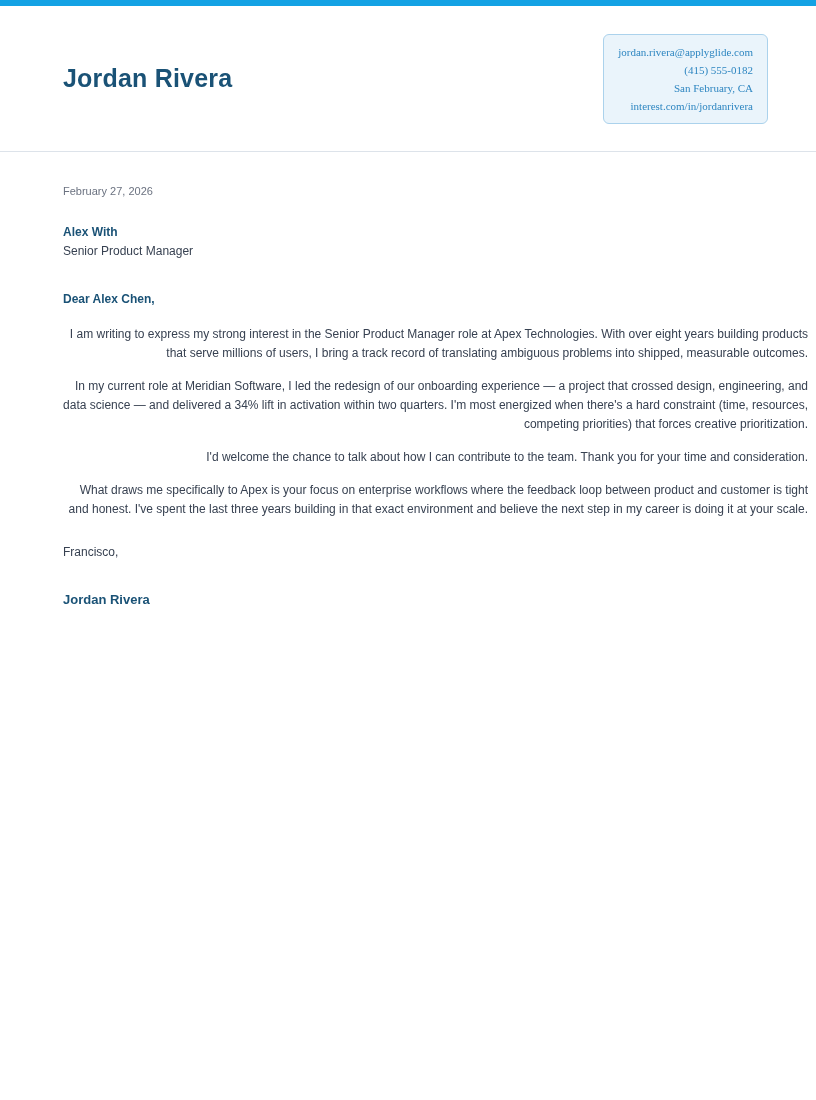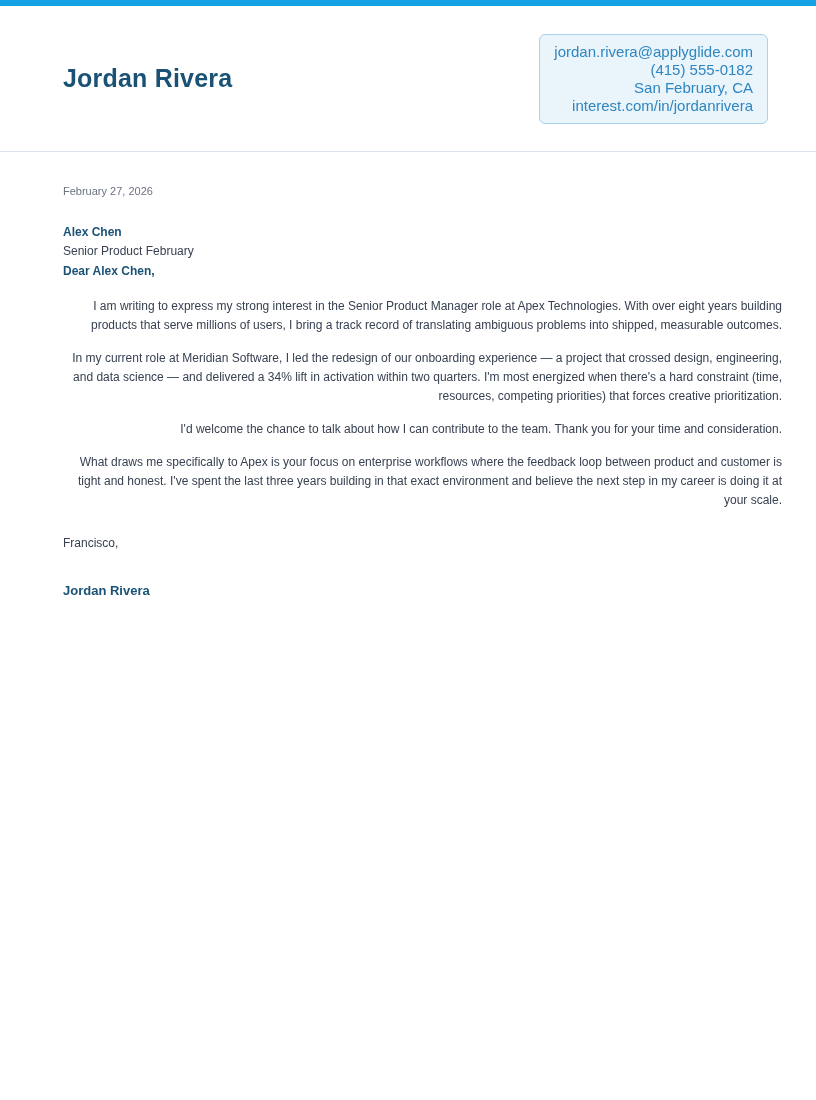--- a/index.html
+++ b/index.html
@@ -35,46 +35,47 @@
     font-weight: bold;
     color: #1a5276;
     letter-spacing: 0.2px;
   }
   .contact-card {
     background: #eaf4fb;
     border: 1px solid #abd2ec;
     border-radius: 6px;
     padding: 8px 14px;
     text-align: right;
-    font-size: 15px;
+    font-size: 11px;
     line-height: 18px;
     color: #2e86c1;
+    font-family: Liberation Serif, serif;
   }
   .letter-body {
-    padding: 33px 34px 0 63px;
+    padding: 33px 8px 0 63px;
     font-size: 12px;
     line-height: 19px;
   }
   .date {
     font-size: 11px;
     line-height: 13px;
     color: #6b7280;
     margin-bottom: 25px;
   }
   .recipient p {
     font-size: 12px;
     line-height: 18.5px;
     color: #374151;
   }
   .recipient-name {
     font-weight: bold;
     color: #1a5276 !important;
   }
   .salutation {
-    margin-top: 2px;
+    margin-top: 30px;
     margin-bottom: 16px;
     font-weight: bold;
     color: #1a5276;
     line-height: 19px;
   }
   .para {
     margin-bottom: 14px;
     color: #374151;
     text-align: right;
   }
@@ -105,22 +106,22 @@
       <div>San February, CA</div>
       <div>interest.com/in/jordanrivera</div>
     </div>
   </header>
 
   <main class="letter-body">
 
     <p class="date">February 27, 2026</p>
 
     <div class="recipient">
-      <p class="recipient-name">Alex Chen</p>
-      <p>Senior Product February</p>
+      <p class="recipient-name">Alex With</p>
+      <p>Senior Product Manager</p>
     </div>
 
     <p class="salutation">Dear Alex Chen,</p>
 
     <p class="para">I am writing to express my strong interest in the Senior Product Manager role at Apex Technologies. With over eight years building products that serve millions of users, I bring a track record of translating ambiguous problems into shipped, measurable outcomes.</p>
 
     <p class="para">In my current role at Meridian Software, I led the redesign of our onboarding experience — a project that crossed design, engineering, and data science — and delivered a 34% lift in activation within two quarters. I'm most energized when there's a hard constraint (time, resources, competing priorities) that forces creative prioritization.</p>
 
     <p class="para">I'd welcome the chance to talk about how I can contribute to the team. Thank you for your time and consideration.</p>
 

